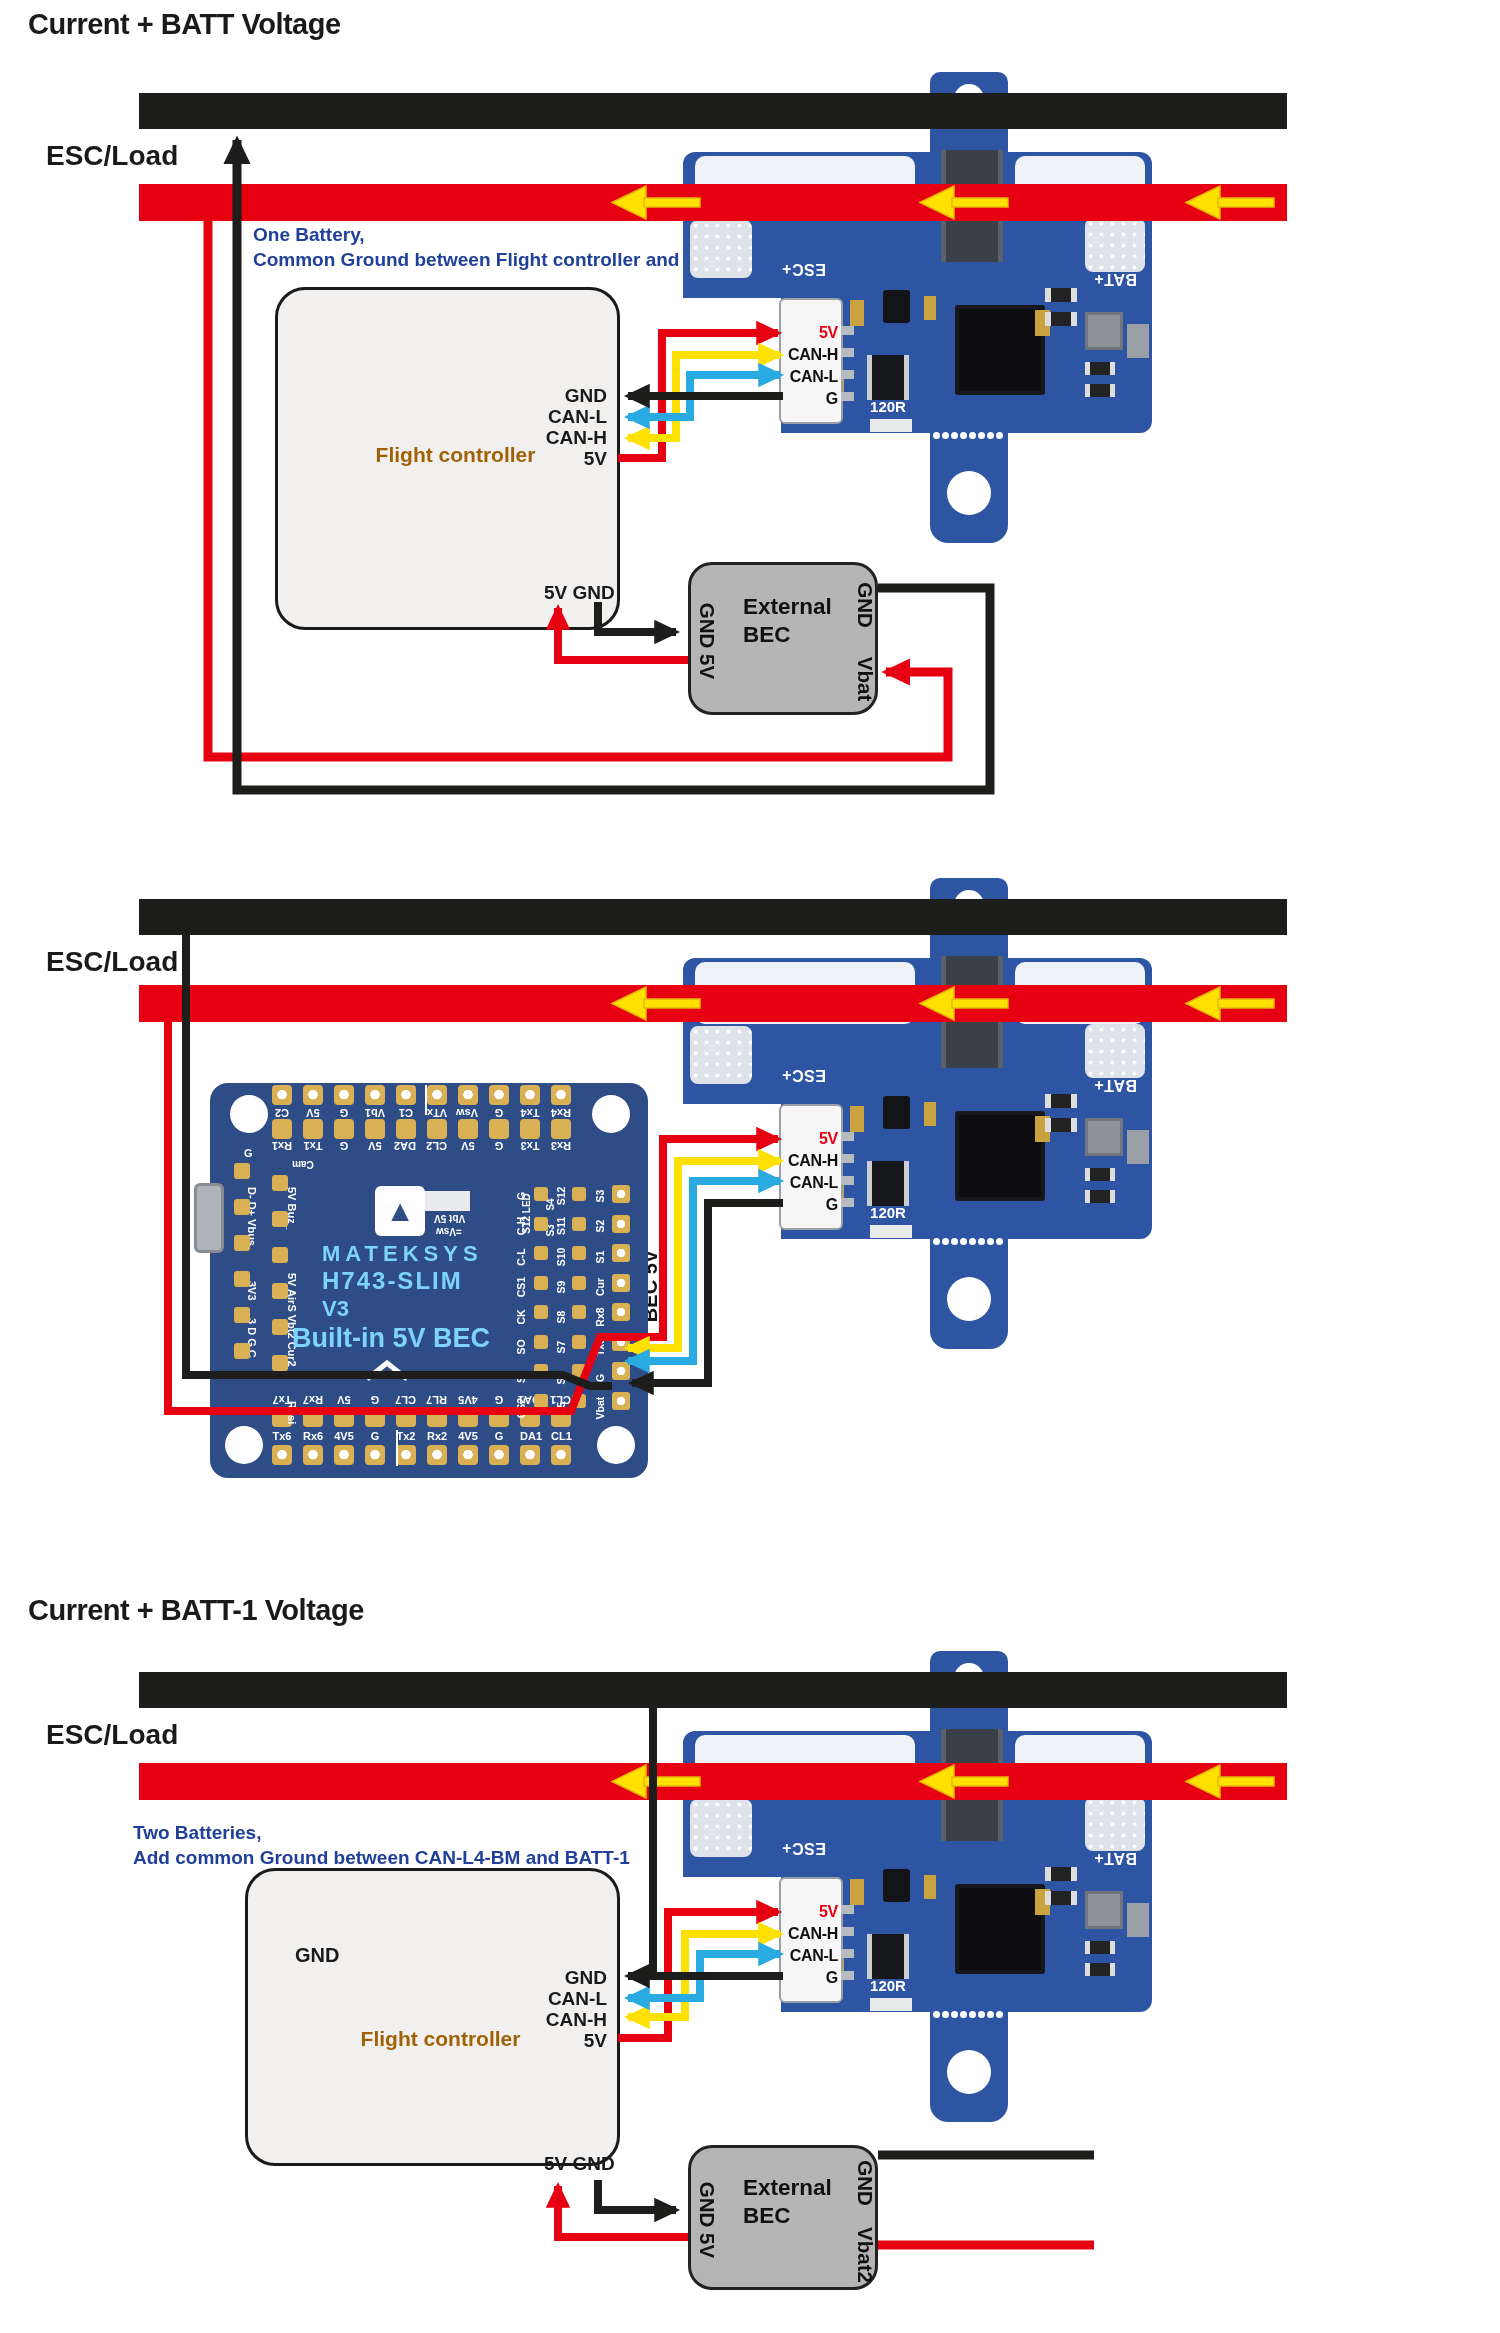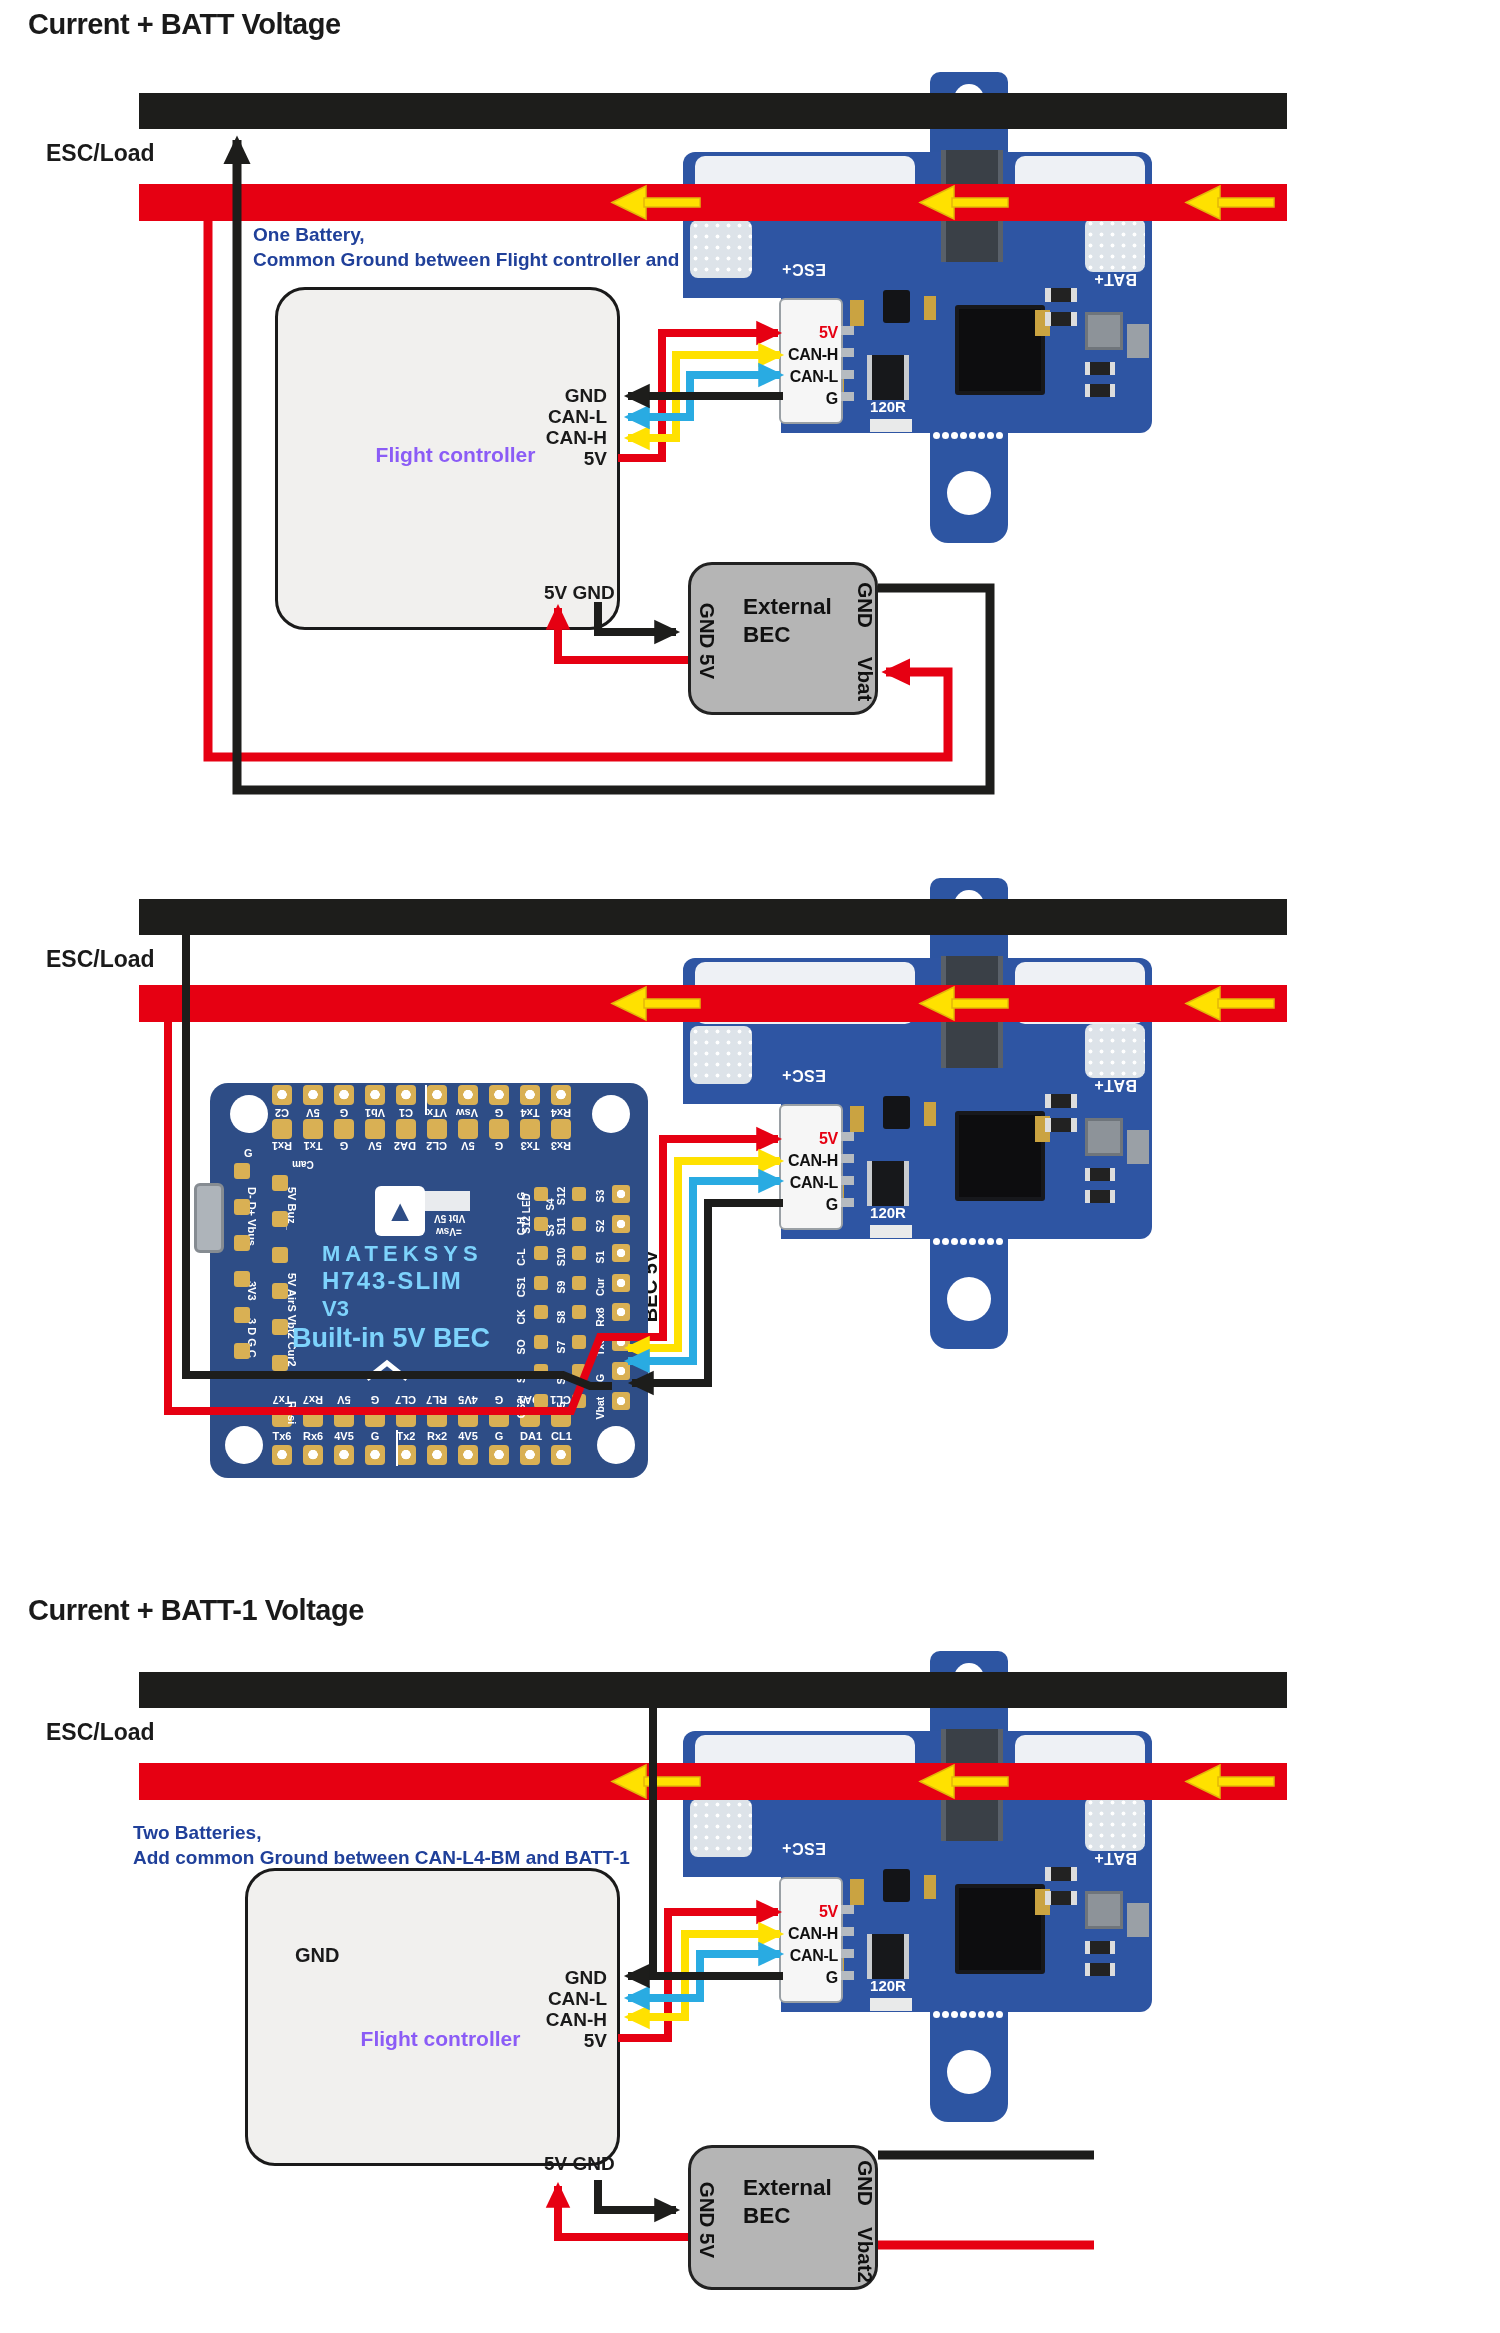--- a/index.html
+++ b/index.html
@@ -1,25 +1,25 @@
 <!DOCTYPE html>
 <html><head>
 <meta charset="utf-8">
 <style>
   html,body{margin:0;padding:0;background:#fff}
   .stage{position:relative;width:1287px;height:2333px;background:#fff;
          font-family:Liberation Sans, sans-serif;overflow:hidden}
   .stage *{box-sizing:border-box}
   .lbl{position:absolute;font-weight:bold;color:#1a1a1a;white-space:nowrap}
   .title{font-size:29px;letter-spacing:-.5px}
-  .escload{font-size:23px}
+  .escload{font-size:28px}
   .note{position:absolute;font-weight:bold;font-size:19px;line-height:25px;color:#20409a;white-space:nowrap}
   
   .fcbox{position:absolute;background:#f1f0ee;border:3px solid #1a1a1a;border-radius:30px}
-  .fc-title{position:absolute;left:16px;right:0;text-align:center;font-weight:bold;font-size:21px;color:#8b5cf6}
+  .fc-title{position:absolute;left:16px;right:0;text-align:center;font-weight:bold;font-size:21px;color:#a16207}
   .fc-pins{position:absolute;text-align:right}
   .fc-pins span{display:block;height:21px;line-height:21px;font-weight:bold;font-size:19px;color:#1a1a1a}
   .fc-bottom{position:absolute;font-weight:bold;font-size:19px;color:#1a1a1a;white-space:nowrap}
   .becbox{position:absolute;background:#b5b5b5;border:3px solid #222;border-radius:24px}
   .bec-main{position:absolute;font-weight:bold;font-size:22.5px;line-height:28px;color:#111;white-space:nowrap}
   .vrot{position:absolute;display:flex;align-items:center;justify-content:center;
         font-weight:bold;color:#111;white-space:nowrap;transform:rotate(90deg)}
   
   .batt{position:absolute;background:#f6ee26;border:3px solid #101010}
   .batt-head{height:32px;border-bottom:4px solid #0c4a6e;display:flex;align-items:center;justify-content:center;

